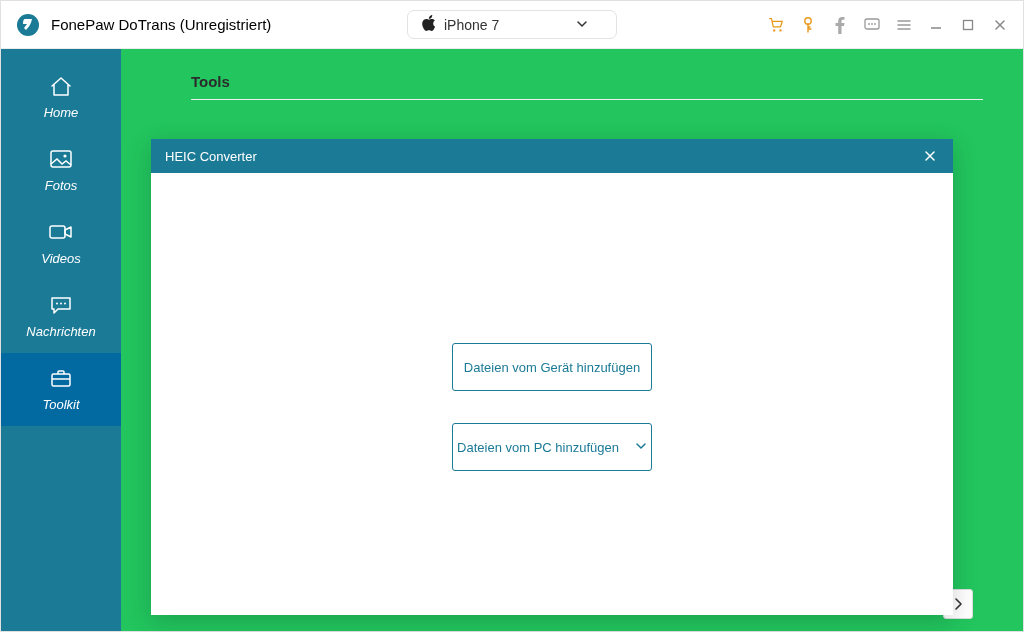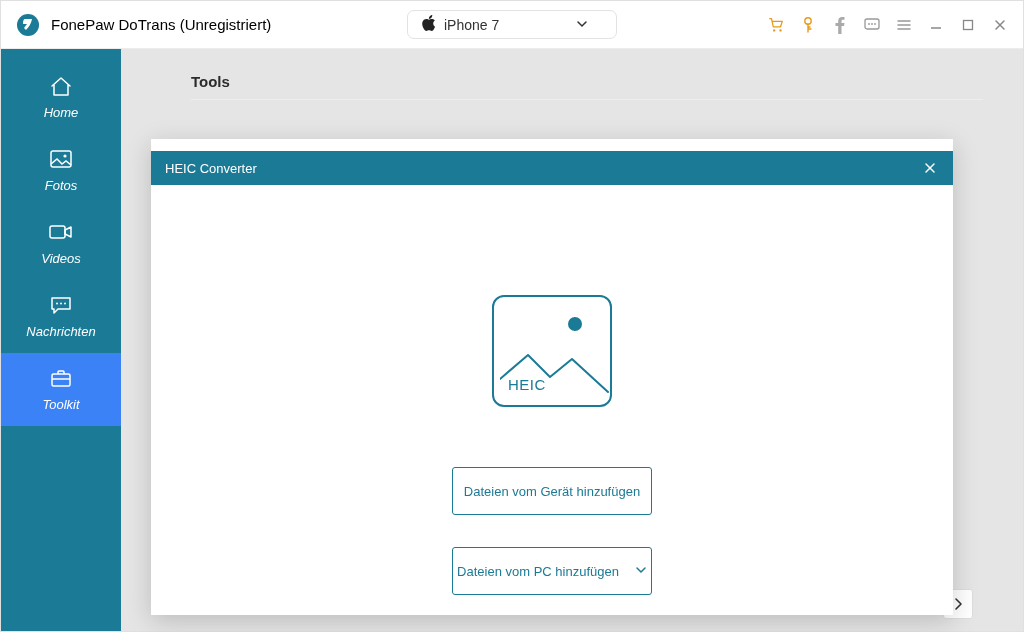--- a/index.html
+++ b/index.html
@@ -19,34 +19,34 @@
 .win-icons .ic { width:18px; height:18px; display:flex; align-items:center; justify-content:center; color:#999; cursor:pointer; }
 .win-icons .cart { color:#e8991a; }
 .win-icons .key { color:#e8991a; }
 
 
 .body { flex:1; display:flex; min-height:0; }
 
 
 .sidebar { width:120px; background:#1b7a96; display:flex; flex-direction:column; padding-top:12px; }
 .nav-item { display:flex; flex-direction:column; align-items:center; justify-content:center; gap:6px; padding:12px 0 14px; color:#fff; font-size:13px; cursor:pointer;font-style:italic; }
-.nav-item.active { background:#3b82f6; }
+.nav-item.active { background:#0369a1; }
 .nav-item .nav-icon { width:28px; height:26px; display:flex; align-items:center; justify-content:center; }
 
 
-.main { flex:1; position:relative; background:#e5e5e5; }
+.main { flex:1; position:relative; background:#22c55e; }
 .section-title { position:absolute; top:24px; left:70px; font-size:15px; font-weight:700; color:#2b2b2b; }
 .section-rule { position:absolute; top:50px; left:70px; right:40px; height:1px; background:#eee; }
 
 
 .arrow-right { position:absolute; right:50px; top:540px; width:30px; height:30px; border:1px solid #ddd; border-radius:3px; display:flex; align-items:center; justify-content:center; color:#444; cursor:pointer; background:#fff;}
 
 
 .modal-backdrop { position:absolute; left:30px; right:70px; top:90px; bottom:16px; box-shadow:0 6px 24px rgba(0,0,0,0.18); background:#fff; display:flex; flex-direction:column; }
-.modal-header { height:34px; background:#1b7a96; color:#fff; display:flex; align-items:center; padding:0 14px; font-size:13px; justify-content:space-between;margin-top:12px;}
+.modal-header { height:34px; background:#1b7a96; color:#fff; display:flex; align-items:center; padding:0 14px; font-size:13px; justify-content:space-between;}
 .modal-close { cursor:pointer; width:18px; height:18px; display:flex; align-items:center; justify-content:center; }
 .modal-body { flex:1; display:flex; flex-direction:column; align-items:center; justify-content:flex-start; padding-top:110px; gap:0; }
 
 .heic-tile { width:120px; height:112px; border:2px solid #1b7a96; border-radius:12px; position:relative; padding:10px; }
 .heic-dot { position:absolute; top:20px; right:28px; width:14px; height:14px; background:#1b7a96; border-radius:50%; }
 .heic-label { position:absolute; left:14px; bottom:12px; color:#1b7a96; font-size:15px; font-weight:500; letter-spacing:0.5px;}
 .heic-mountain { position:absolute; left:6px; right:6px; bottom:8px; height:60px; }
 
 .btn-outline { margin-top:20px; border:1px solid #1b7a96; color:#1b7a96; background:#fff; border-radius:3px; width:200px; height:48px; font-size:13px; cursor:pointer; display:flex; align-items:center; justify-content:center; gap:10px; }
 .btn-outline + .btn-outline { margin-top:32px; }
@@ -210,27 +210,20 @@
         <div class="modal-header">
           <span>HEIC Converter</span>
           <span class="modal-close">
             <svg width="14" height="14" viewBox="0 0 14 14">
                 <path d="M3 3l8 8M11 3l-8 8" stroke="#fff" stroke-width="1.5" stroke-linecap="round"></path>
               </svg>
           </span>
         </div>
         <div class="modal-body">
 
-          <div class="heic-tile">
-            <div class="heic-dot"></div>
-            <svg class="heic-mountain" viewBox="0 0 110 60" preserveAspectRatio="none">
-              <path d="M0 42 L28 18 L50 40 L72 22 L108 55" stroke="#1b7a96" stroke-width="2" fill="none" stroke-linejoin="round" stroke-linecap="round"></path>
-            </svg>
-            <div class="heic-label">HEIC</div>
-          </div>
 
           <div class="spacer-top"></div>
 
           <button class="btn-outline" style="margin-top:0;">
             <span>Dateien vom Gerät hinzufügen</span>
           </button>
 
           <button class="btn-outline">
             <span>Dateien vom PC hinzufügen</span>
             <span class="btn-chevron">

